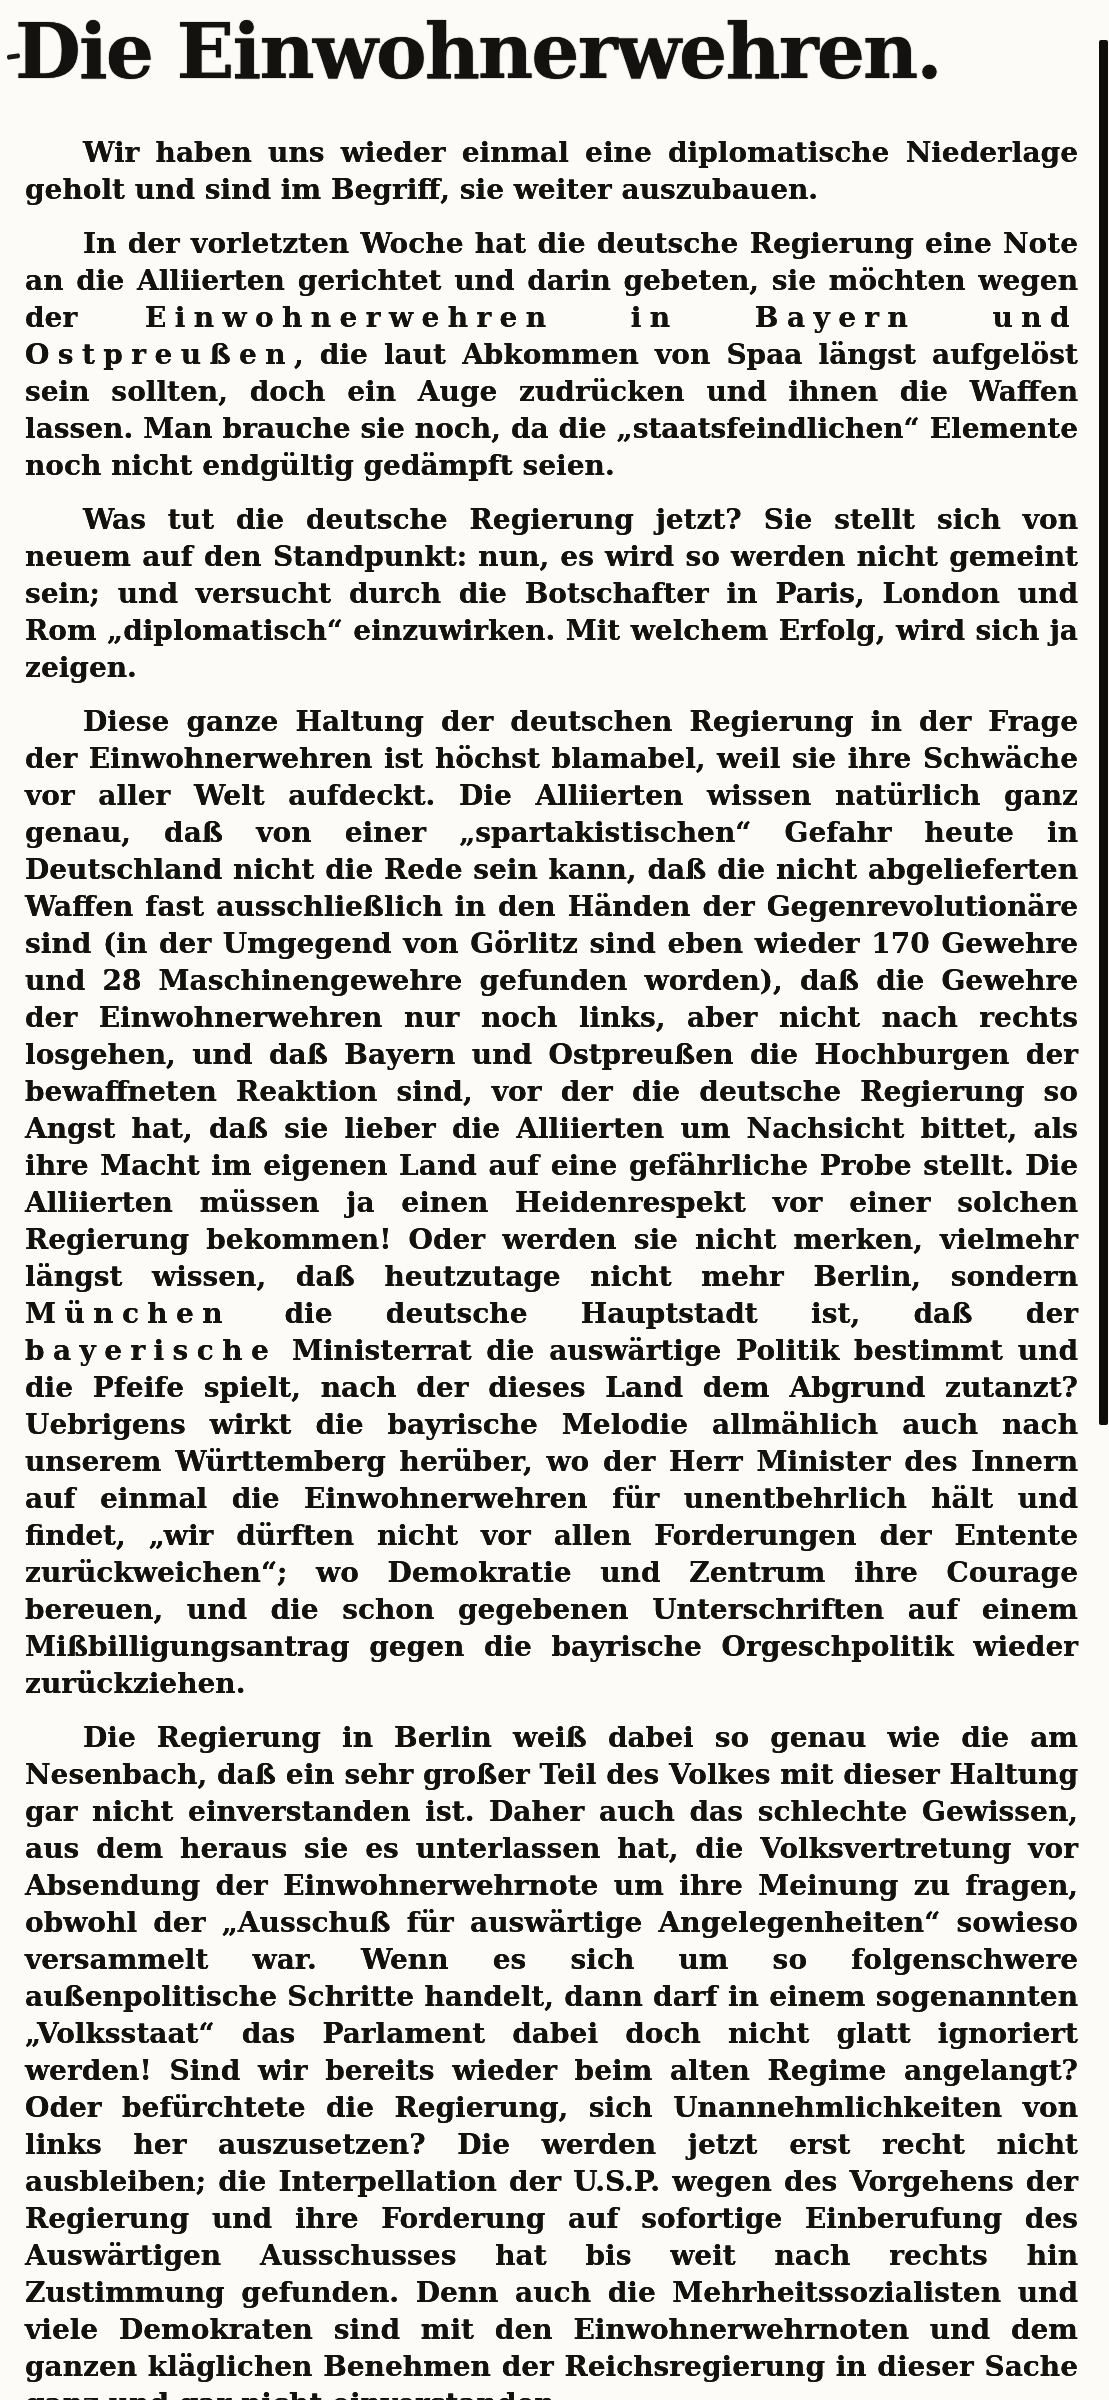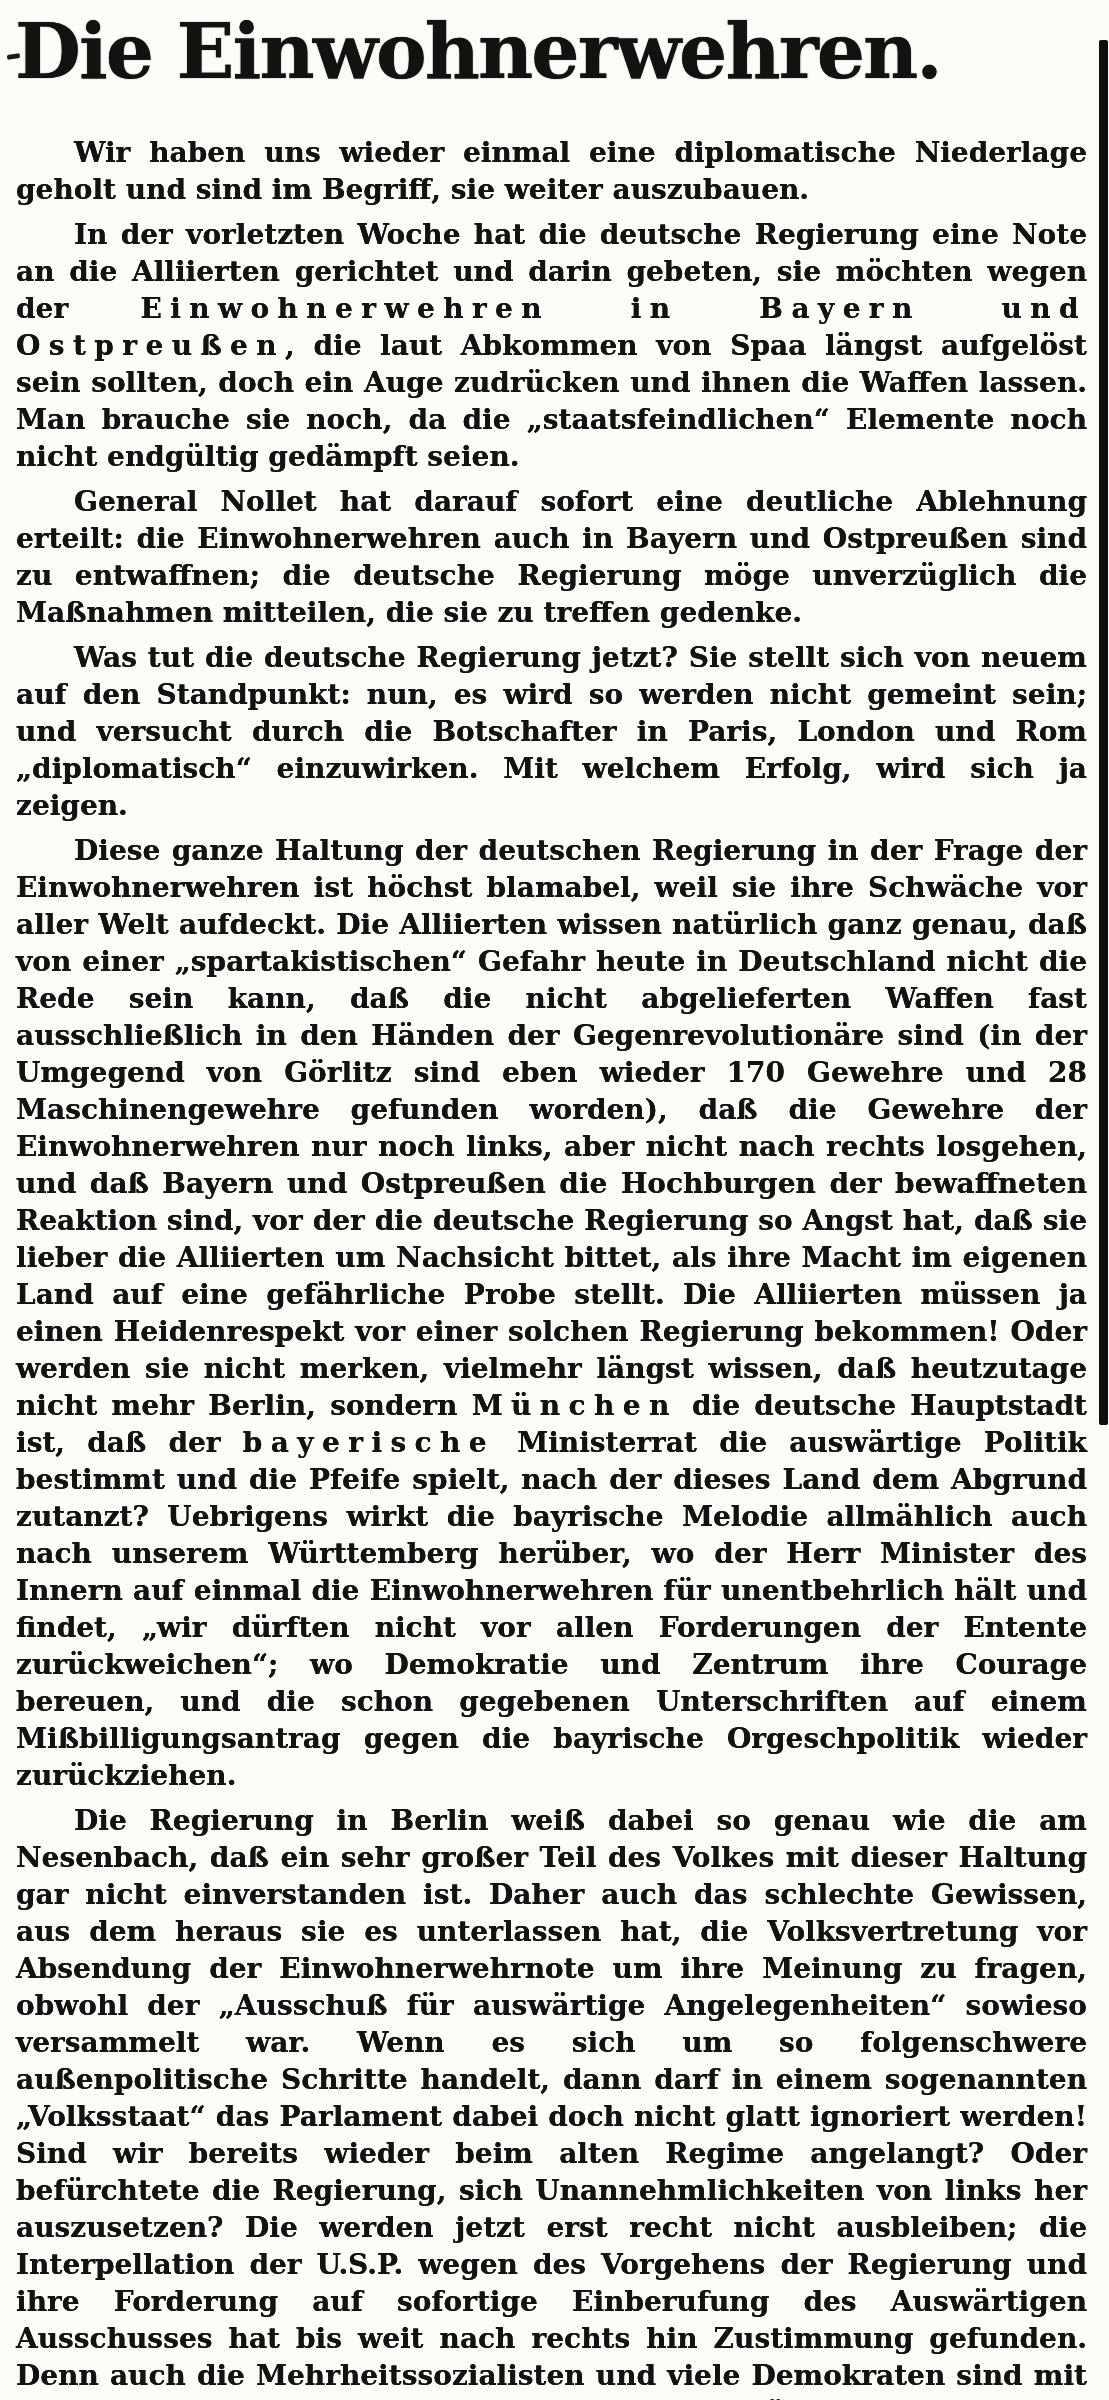--- a/index.html
+++ b/index.html
@@ -32,21 +32,21 @@
     margin-top: 42px;
     padding: 0 14px 0 8px;
     font-size: 28px;
     line-height: 37px;
     font-weight: bold;
     text-align: justify;
     text-shadow: 0 0 0.5px currentColor;
   }
 
   .article-body p.para {
-    margin: 8px;
+    margin: 17px;
     text-indent: 58px;
   }
 
   .seg.sperr {
     letter-spacing: 0.30em;
   }
 
   .column-rule {
     position: absolute;
     top: 40px;
@@ -73,21 +73,20 @@
 
 <div class="page">
 
   <span class="scan-dash"></span>
 
   <h1 class="headline">Die Einwohnerwehren.</h1>
 
   <div class="article-body">
       <p class="para"><span class="seg">Wir haben uns wieder einmal eine diplomatische Niederlage geholt und sind im Begriff, sie weiter auszubauen.</span></p>
       <p class="para"><span class="seg">In der vorletzten Woche hat die deutsche Regierung eine Note an die Alliierten gerichtet und darin gebeten, sie möchten wegen der </span><span class="seg sperr">Einwohnerwehren in Bayern und Ostpreußen</span><span class="seg">, die laut Abkommen von Spaa längst aufgelöst sein sollten, doch ein Auge zudrücken und ihnen die Waffen lassen. Man brauche sie noch, da die „staatsfeindlichen“ Elemente noch nicht endgültig gedämpft seien.</span></p>
-      <p class="para"><span class="seg">General Nollet hat darauf sofort eine deutliche Ablehnung erteilt: die Einwohnerwehren auch in Bayern und Ostpreußen sind zu entwaffnen; die deutsche Regierung möge unverzüglich die Maßnahmen mitteilen, die sie zu treffen gedenke.</span></p>
       <p class="para"><span class="seg">Was tut die deutsche Regierung jetzt? Sie stellt sich von neuem auf den Standpunkt: nun, es wird so werden nicht gemeint sein; und versucht durch die Botschafter in Paris, London und Rom „diplomatisch“ einzuwirken. Mit welchem Erfolg, wird sich ja zeigen.</span></p>
       <p class="para"><span class="seg">Diese ganze Haltung der deutschen Regierung in der Frage der Einwohnerwehren ist höchst blamabel, weil sie ihre Schwäche vor aller Welt aufdeckt. Die Alliierten wissen natürlich ganz genau, daß von einer „spartakistischen“ Gefahr heute in Deutschland nicht die Rede sein kann, daß die nicht abgelieferten Waffen fast ausschließlich in den Händen der Gegenrevolutionäre sind (in der Umgegend von Görlitz sind eben wieder 170 Gewehre und 28 Maschinengewehre gefunden worden), daß die Gewehre der Einwohnerwehren nur noch links, aber nicht nach rechts losgehen, und daß Bayern und Ostpreußen die Hochburgen der bewaffneten Reaktion sind, vor der die deutsche Regierung so Angst hat, daß sie lieber die Alliierten um Nachsicht bittet, als ihre Macht im eigenen Land auf eine gefährliche Probe stellt. Die Alliierten müssen ja einen Heidenrespekt vor einer solchen Regierung bekommen! Oder werden sie nicht merken, vielmehr längst wissen, daß heutzutage nicht mehr Berlin, sondern </span><span class="seg sperr">München</span><span class="seg"> die deutsche Hauptstadt ist, daß der </span><span class="seg sperr">bayerische</span><span class="seg"> Ministerrat die auswärtige Politik bestimmt und die Pfeife spielt, nach der dieses Land dem Abgrund zutanzt? Uebrigens wirkt die bayrische Melodie allmählich auch nach unserem Württemberg herüber, wo der Herr Minister des Innern auf einmal die Einwohnerwehren für unentbehrlich hält und findet, „wir dürften nicht vor allen Forderungen der Entente zurückweichen“; wo Demokratie und Zentrum ihre Courage bereuen, und die schon gegebenen Unterschriften auf einem Mißbilligungsantrag gegen die bayrische Orgeschpolitik wieder zurückziehen.</span></p>
       <p class="para"><span class="seg">Die Regierung in Berlin weiß dabei so genau wie die am Nesenbach, daß ein sehr großer Teil des Volkes mit dieser Haltung gar nicht einverstanden ist. Daher auch das schlechte Gewissen, aus dem heraus sie es unterlassen hat, die Volksvertretung vor Absendung der Einwohnerwehrnote um ihre Meinung zu fragen, obwohl der „Ausschuß für auswärtige Angelegenheiten“ sowieso versammelt war. Wenn es sich um so folgenschwere außenpolitische Schritte handelt, dann darf in einem sogenannten „Volksstaat“ das Parlament dabei doch nicht glatt ignoriert werden! Sind wir bereits wieder beim alten Regime angelangt? Oder befürchtete die Regierung, sich Unannehmlichkeiten von links her auszusetzen? Die werden jetzt erst recht nicht ausbleiben; die Interpellation der U.S.P. wegen des Vorgehens der Regierung und ihre Forderung auf sofortige Einberufung des Auswärtigen Ausschusses hat bis weit nach rechts hin Zustimmung gefunden. Denn auch die Mehrheitssozialisten und viele Demokraten sind mit den Einwohnerwehrnoten und dem ganzen kläglichen Benehmen der Reichsregierung in dieser Sache ganz und gar nicht einverstanden.</span></p>
     </div>
 
   <div class="column-rule"></div>
 
 </div>
 
 </body></html>

